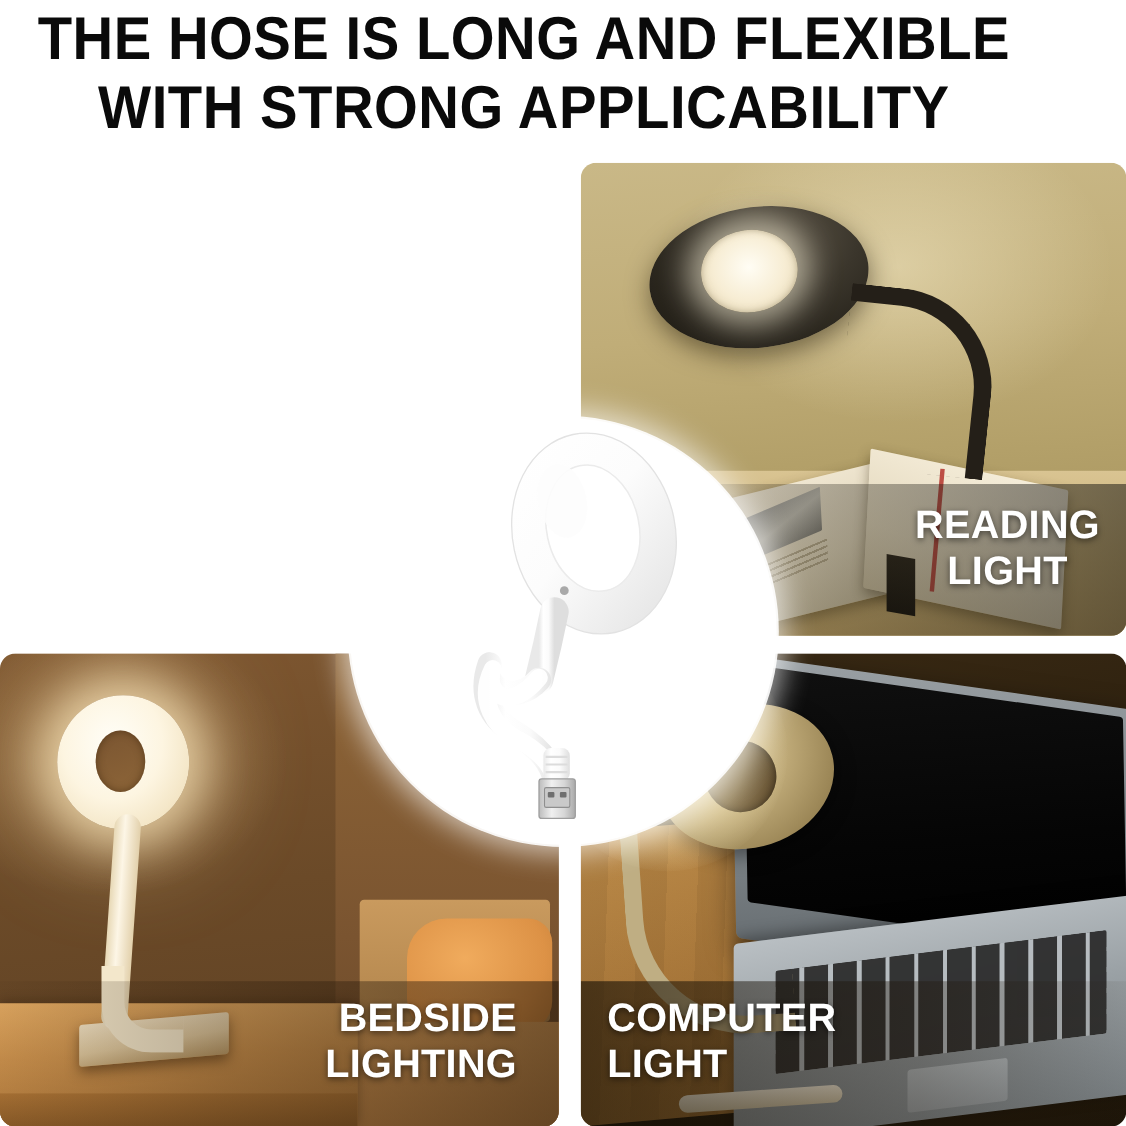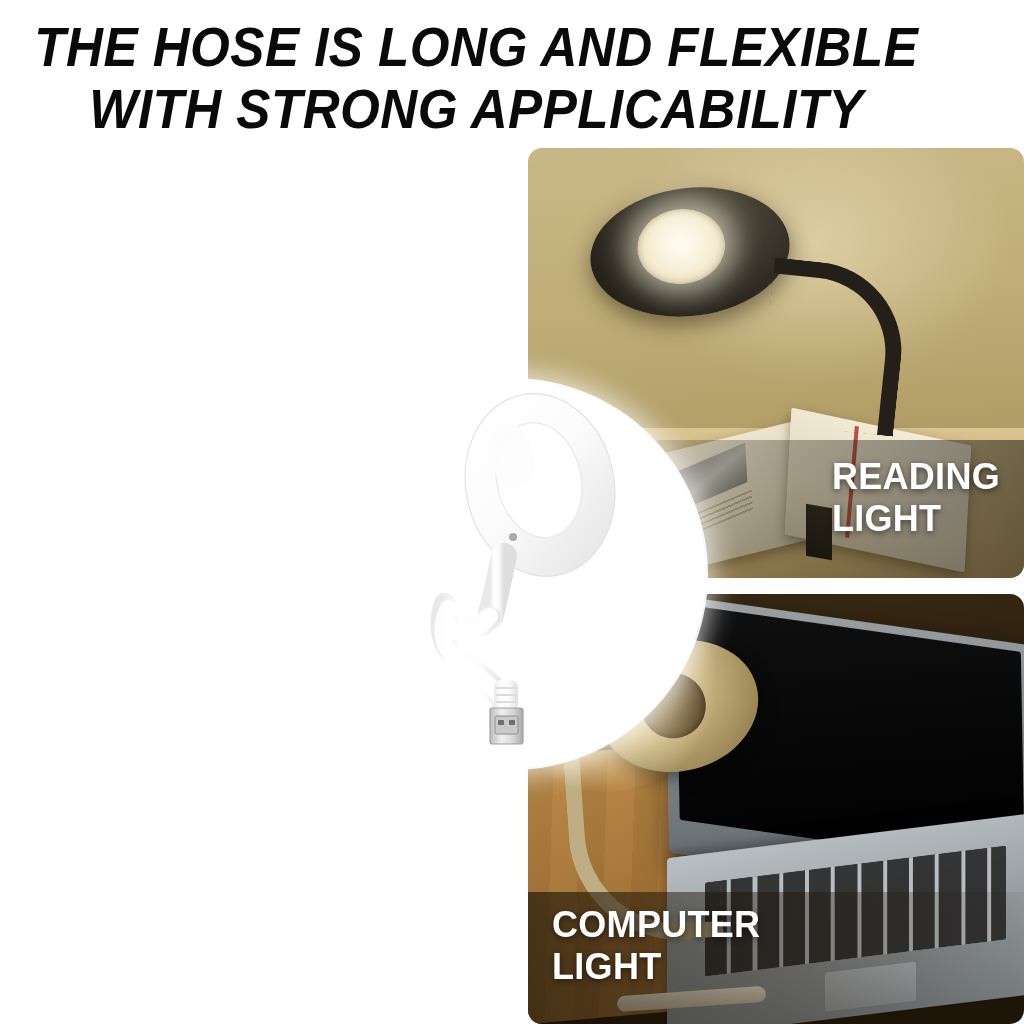--- a/index.html
+++ b/index.html
@@ -7,23 +7,23 @@
   body{
     width:1024px;height:1024px;
     background:#ffffff;
     font-family:"Liberation Sans", sans-serif;
     overflow:hidden;
   }
   #stage{position:relative;width:1024px;height:1024px;background:#fff;overflow:hidden;}
 
   
   .headline{
-    position:absolute;left:0;top:12px;width:952px;height:146px;
+    position:absolute;left:0;top:0;width:952px;height:146px;
     display:flex;flex-direction:column;align-items:center;justify-content:flex-start;
-    padding-top:4px;box-sizing:border-box;font-style:italic;
+    padding-top:4px;box-sizing:border-box;
   }
   .headline-line{
     color:#0a0a0a;
     font-weight:bold;
     font-size:55px;
     line-height:62px;
     letter-spacing:0.5px;
     white-space:nowrap;
     transform:scaleX(0.93);
     transform-origin:center;
@@ -224,21 +224,21 @@
   .label{
     position:absolute;
     color:#ffffff;font-weight:bold;
     font-size:36px;line-height:42px;
     letter-spacing:0.3px;
     text-shadow:0 2px 6px rgba(0,0,0,.55);
     font-family:"Liberation Sans", sans-serif;
     white-space:pre-line;
   }
   #label-tl{left:30px;top:450px;text-align:left;}
-  #label-tr{right:24px;top:456px;text-align:left;}
+  #label-tr{right:24px;top:456px;text-align:center;}
   #label-bl{right:38px;bottom:36px;text-align:right;}
   #label-br{left:24px;bottom:36px;text-align:left;}
 
   
   #hero-circle{
     position:absolute;left:318px;top:380px;width:388px;height:388px;
     border-radius:50%;background:#ffffff;
     box-shadow:0 0 0 2px rgba(255,255,255,.9), 0 0 26px 8px rgba(255,255,255,.65);
     overflow:hidden;
   }
@@ -271,20 +271,40 @@
       <div class="lamp-tr">
         <div class="ring-black"></div>
         <div class="arm-black"></div>
       </div>
     </div>
     <div class="band band-dark-r" style="top:292px;height:138px;"></div>
     <div class="label" id="label-tr" style="top:308px;right:24px;">READING
 LIGHT</div>
   </div>
 
+  <div class="panel" id="panel-bl">
+    <div class="scene">
+      <div class="bl-wall"></div>
+      <div class="bl-wall-right"></div>
+      <div class="bl-headboard"></div>
+      <div class="bl-pillow"></div>
+      <div class="bl-bed"></div>
+      <div class="bl-table"></div>
+      <div class="bl-table-edge"></div>
+      <div class="bl-book"></div>
+      <div class="lamp-bl">
+        <div class="ring-white-bl"></div>
+        <div class="neck-bl"></div>
+        <div class="neck-bl-curve"></div>
+      </div>
+    </div>
+    <div class="band band-dark-bl" style="bottom:0;height:132px;"></div>
+    <div class="label" id="label-bl">BEDSIDE
+LIGHTING</div>
+  </div>
 
   <div class="panel" id="panel-br">
     <div class="scene">
       <div class="br-bg"></div>
       <div class="br-desk"></div>
       <div class="br-lid">
         <div class="br-screen"></div>
         <div class="br-acer">acer</div>
       </div>
       <div class="br-deck">

